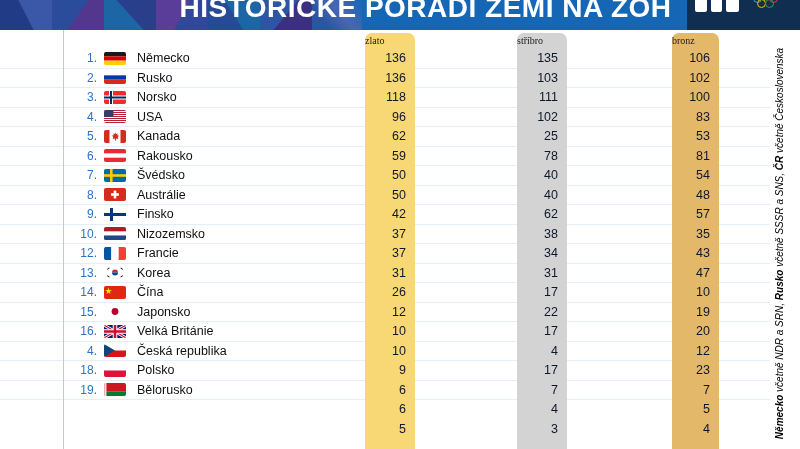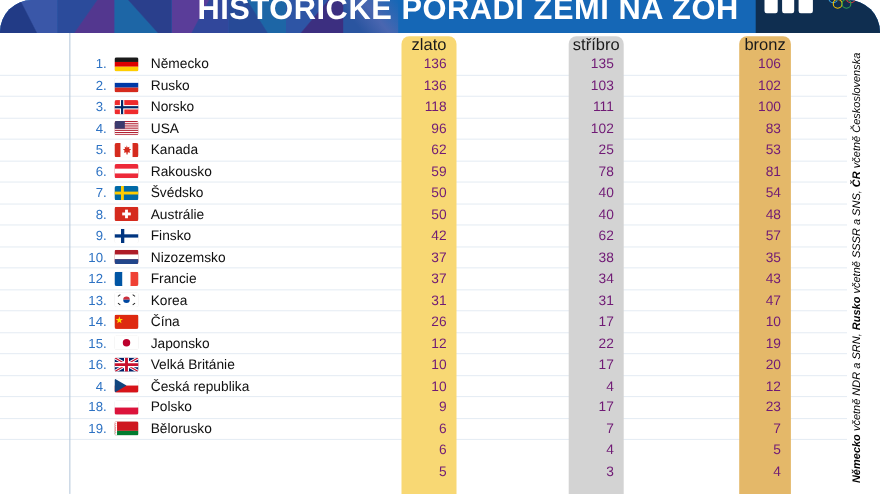--- a/index.html
+++ b/index.html
@@ -1,17 +1,17 @@
 <!DOCTYPE html>
 <html><head>
 <meta charset="utf-8">
 <style>
   html,body{margin:0;padding:0;background:#fff;}
   .stage{position:relative;width:800px;height:449px;overflow:hidden;background:#fff;
-         font-family:"Liberation Sans",sans-serif;border-radius:29px;}
+         font-family:"Liberation Sans",sans-serif;}
   
   .header{position:absolute;left:0;top:0;width:800px;height:30px;background:#1567b6;overflow:hidden;}
   .patchwork{position:absolute;left:0;top:0;width:362px;height:30px;
     background-image:
       linear-gradient(63deg,#223b86 49%,#3a57a8 51%),
       linear-gradient(-55deg,#53378f 49%,#2b4b9b 51%),
       linear-gradient(48deg,#1d66a6 49%,#2a3f8c 51%),
       linear-gradient(-62deg,#31479b 49%,#5a3d99 51%),
       linear-gradient(58deg,#274a97 49%,#1d66a6 51%),
       linear-gradient(-50deg,#3c2f80 49%,#2e55a5 51%),
@@ -31,23 +31,23 @@
   .rings i:nth-child(1){left:0;top:0;border-color:#3aa0dc;}
   .rings i:nth-child(2){left:8px;top:0;border-color:#2b2b2b;}
   .rings i:nth-child(3){left:16px;top:0;border-color:#e03a3e;}
   .rings i:nth-child(4){left:4px;top:5px;border-color:#f4c300;}
   .rings i:nth-child(5){left:12px;top:5px;border-color:#2e9e4f;}
   
   .band{position:absolute;top:33px;height:416px;border-radius:7px 7px 0 0;z-index:2;}
   .band-gold{left:365px;width:50px;background:#f8d874;}
   .band-silver{left:517px;width:50px;background:#d3d3d3;}
   .band-bronze{left:672px;width:47px;background:#e4b869;}
-  .band .col-label{height:16px;line-height:15px;text-align:center;font-size:15px;color:#1a1a1a;}
+  .band .col-label{height:16px;line-height:15px;font-size:10px;color:#1a1a1a;font-family:Liberation Serif, serif;}
   .band .num{height:19.5px;line-height:19.5px;text-align:right;padding-right:9px;
-    font-size:12.5px;color:#701a75;}
+    font-size:12.5px;color:#0f172a;}
   
   .vline{position:absolute;left:63px;top:30px;width:1px;height:419px;background:#b9cadd;z-index:3;}
   .rows{position:absolute;left:0;top:49px;width:770px;z-index:1;}
   .row{display:flex;align-items:center;height:19.5px;box-sizing:border-box;
     border-bottom:1px solid #e6edf4;padding-left:64px;}
   .rank{width:33px;text-align:right;font-size:12px;color:#2d72c3;flex:0 0 auto;}
   .flag{width:22px;height:13px;margin-left:7px;flex:0 0 auto;border-radius:2px;overflow:hidden;
     box-shadow:0 0 0 1px rgba(0,0,0,.12) inset;}
   .flag svg{display:block;width:22px;height:13px;}
   .country{margin-left:11px;font-size:12.5px;color:#101010;white-space:nowrap;}

